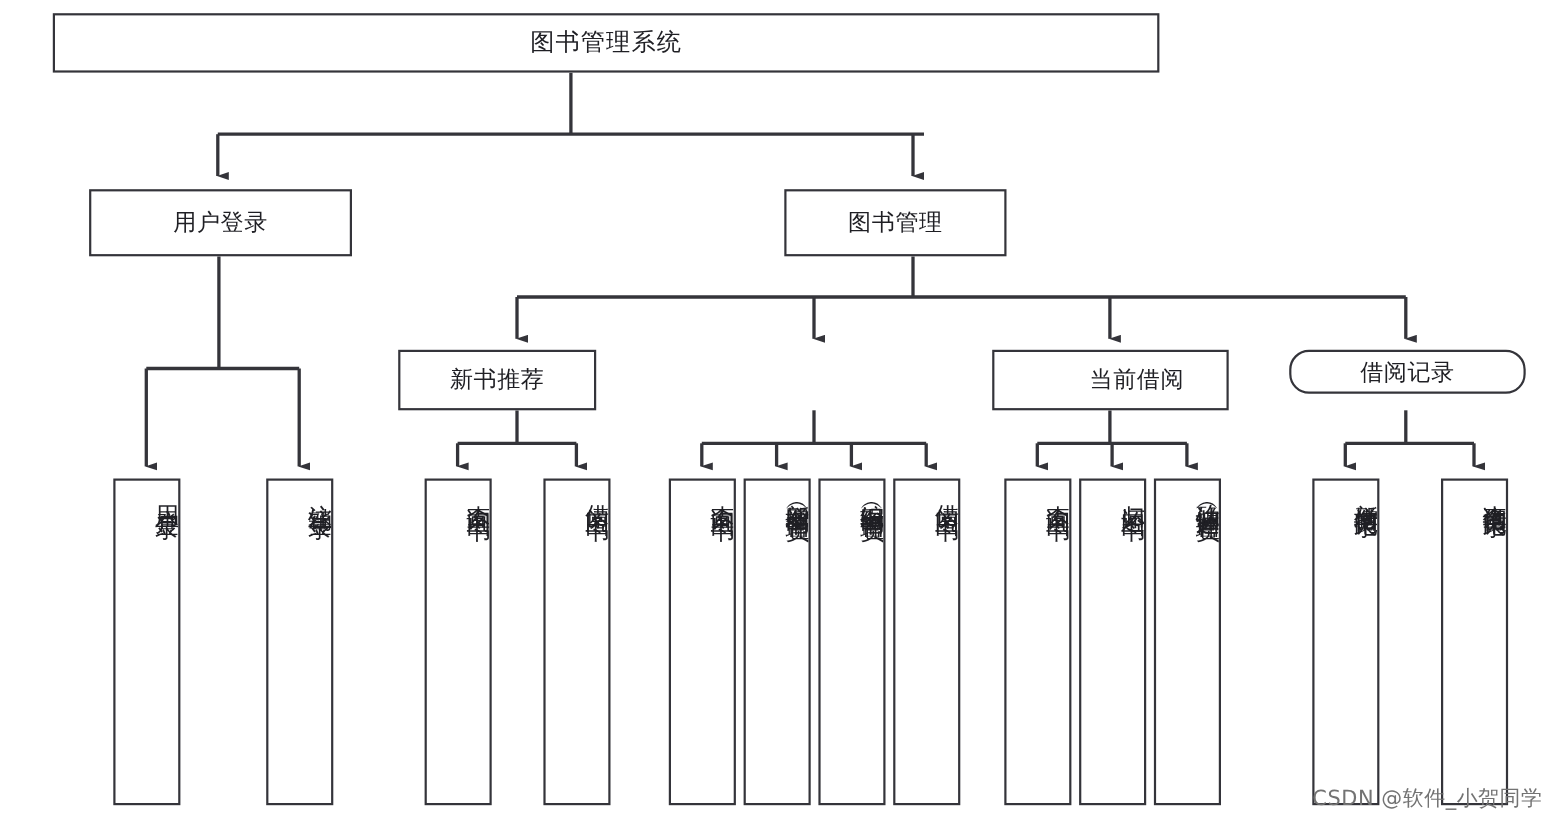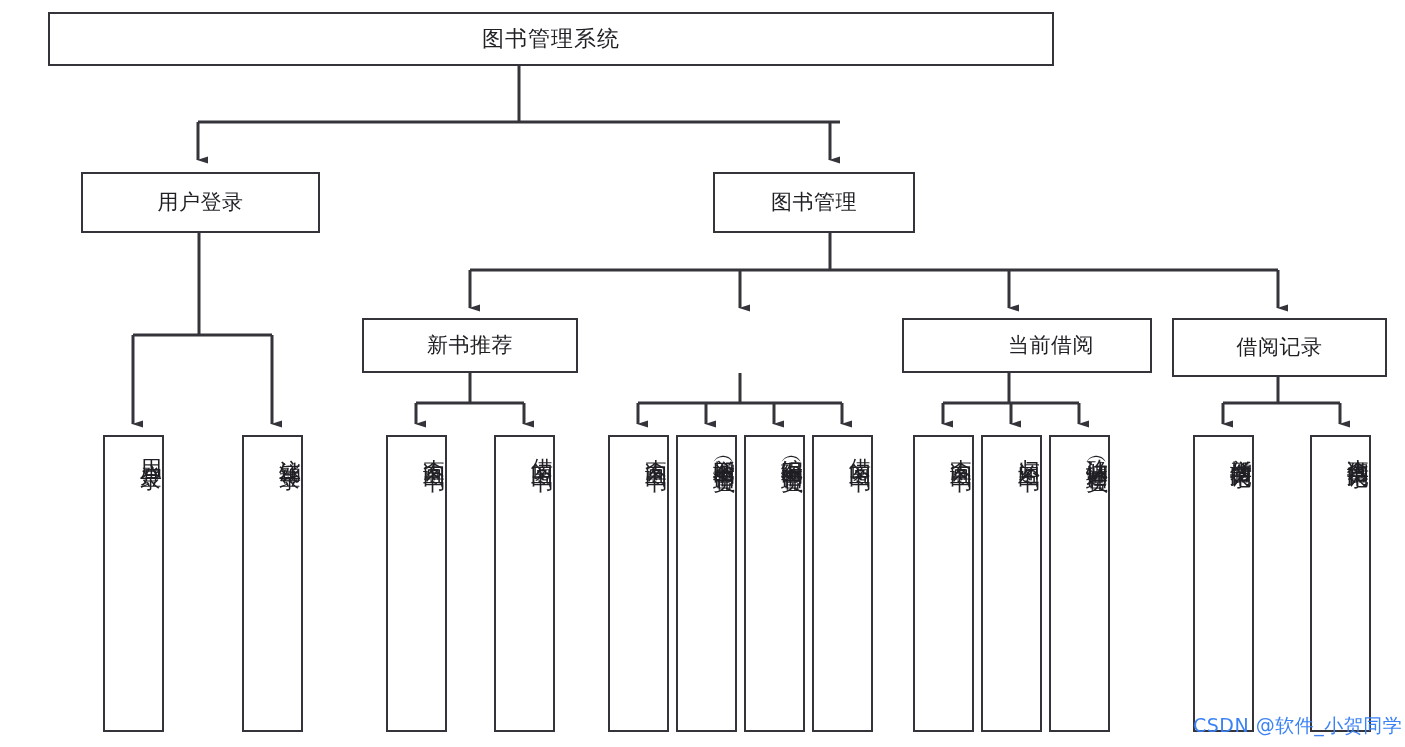--- a/index.html
+++ b/index.html
@@ -63,21 +63,21 @@
     line-height: 1;
     width: 100%;
     display: block;
     text-align: center;
   }
   .node-box.vertical.tall-text .node-label {
     letter-spacing: 2px;
   }
   .watermark {
     position: absolute;
-    color: #3b82f6;
+    color: #737373;
     font-size: 19px;
     letter-spacing: 0.5px;
     white-space: nowrap;
     user-select: none;
   }
 </style>
 </head>
 <body>
 
 <div id="diagram-root">
@@ -137,30 +137,30 @@
   </div>
 
   <div class="node-box horizontal" style="left:81px; top:172px; width:239px; height:61px;">
     <span class="node-label">用户登录</span>
   </div>
 
   <div class="node-box horizontal" style="left:713px; top:172px; width:202px; height:61px;">
     <span class="node-label">图书管理</span>
   </div>
 
-  <div class="node-box horizontal" style="left:362px; top:318px; width:216px; height:55px;">
+  <div class="node-box horizontal" style="left:362px; top:318px; width:180px; height:55px;">
     <span class="node-label">新书推荐</span>
   </div>
 
 
-  <div class="node-box horizontal" style="left:902px; top:318px; width:250px; height:55px;padding-left:48px;">
+  <div class="node-box horizontal" style="left:902px; top:318px; width:215px; height:55px;padding-left:48px;">
     <span class="node-label">当前借阅</span>
   </div>
 
-  <div class="node-box horizontal" style="left:1172px; top:318px; width:215px; height:59px;">
+  <div class="node-box horizontal" style="left:1172px; top:318px; width:215px; height:40px;border-radius:18px;">
     <span class="node-label">借阅记录</span>
   </div>
 
   <div class="node-box vertical" style="left:103px; top:435px; width:61px; height:297px;">
     <span class="node-label">用户登录</span>
   </div>
 
   <div class="node-box vertical" style="left:242px; top:435px; width:61px; height:297px;">
     <span class="node-label">注销登录</span>
   </div>

